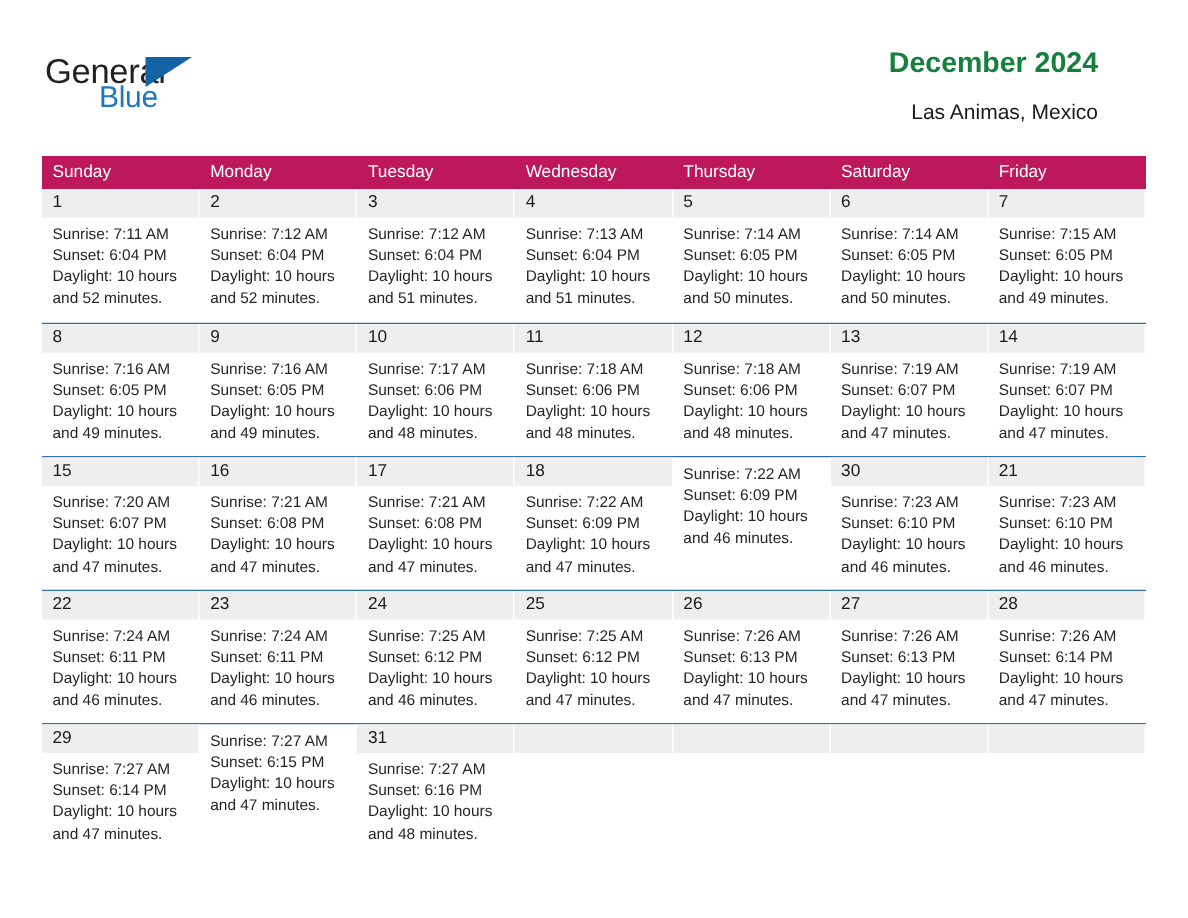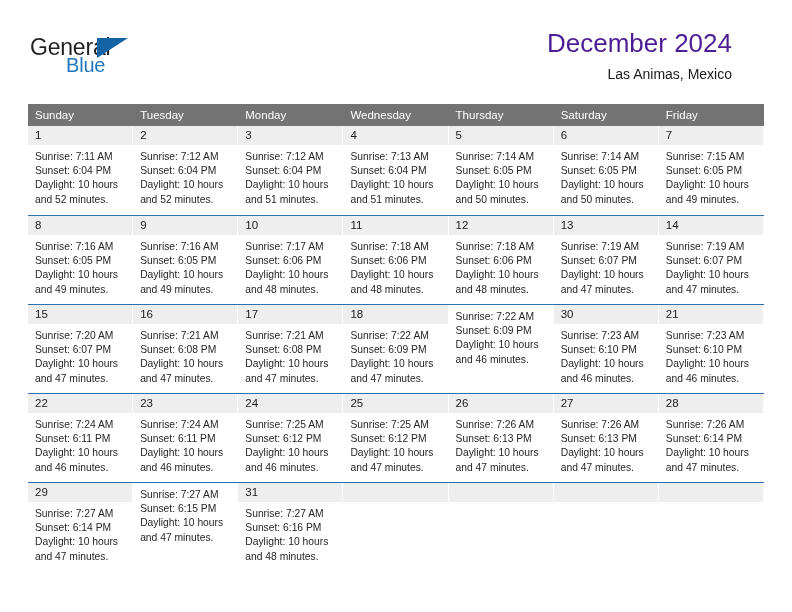--- a/index.html
+++ b/index.html
@@ -65,44 +65,44 @@
     border-bottom: 20px solid transparent;
   }
 
   .title-block {
     position: absolute;
     right: 0;
     top: 0;
     text-align: right;
   }
   .cal-title {
-    font-size: 26px;
-    font-weight: normal;
-    color: #4c1d95;
+    font-size: 19px;
+    font-weight: bold;
+    color: #15803d;
     line-height: 34px;
     white-space: nowrap;
   }
   .cal-subtitle {
     font-size: 14px;
     color: #1a1a1a;
     line-height: 20px;
     margin-top: 4px;
     white-space: nowrap;
   }
 
   
   .calendar {
     position: absolute;
     left: 28px;
     top: 104px;
     width: 736px;
   }
   .dow-row {
     display: flex;
-    background: #737373;
+    background: #be185d;
     height: 22px;
   }
   .dow {
     flex: 1 1 0;
     color: #ffffff;
     font-size: 11.5px;
     line-height: 22px;
     padding-left: 7px;
     box-sizing: border-box;
     white-space: nowrap;
@@ -163,22 +163,22 @@
       <div class="cal-title">December 2024</div>
       <div class="cal-subtitle">Las Animas, Mexico</div>
     </div>
 
   </div>
 
   <div class="calendar">
 
     <div class="dow-row">
       <div class="dow">Sunday</div>
+      <div class="dow">Monday</div>
       <div class="dow">Tuesday</div>
-      <div class="dow">Monday</div>
       <div class="dow">Wednesday</div>
       <div class="dow">Thursday</div>
       <div class="dow">Saturday</div>
       <div class="dow">Friday</div>
     </div>
 
     <div id="weeks-container">
         <div class="week">
           <div class="day">
             <div class="day-num-band">

